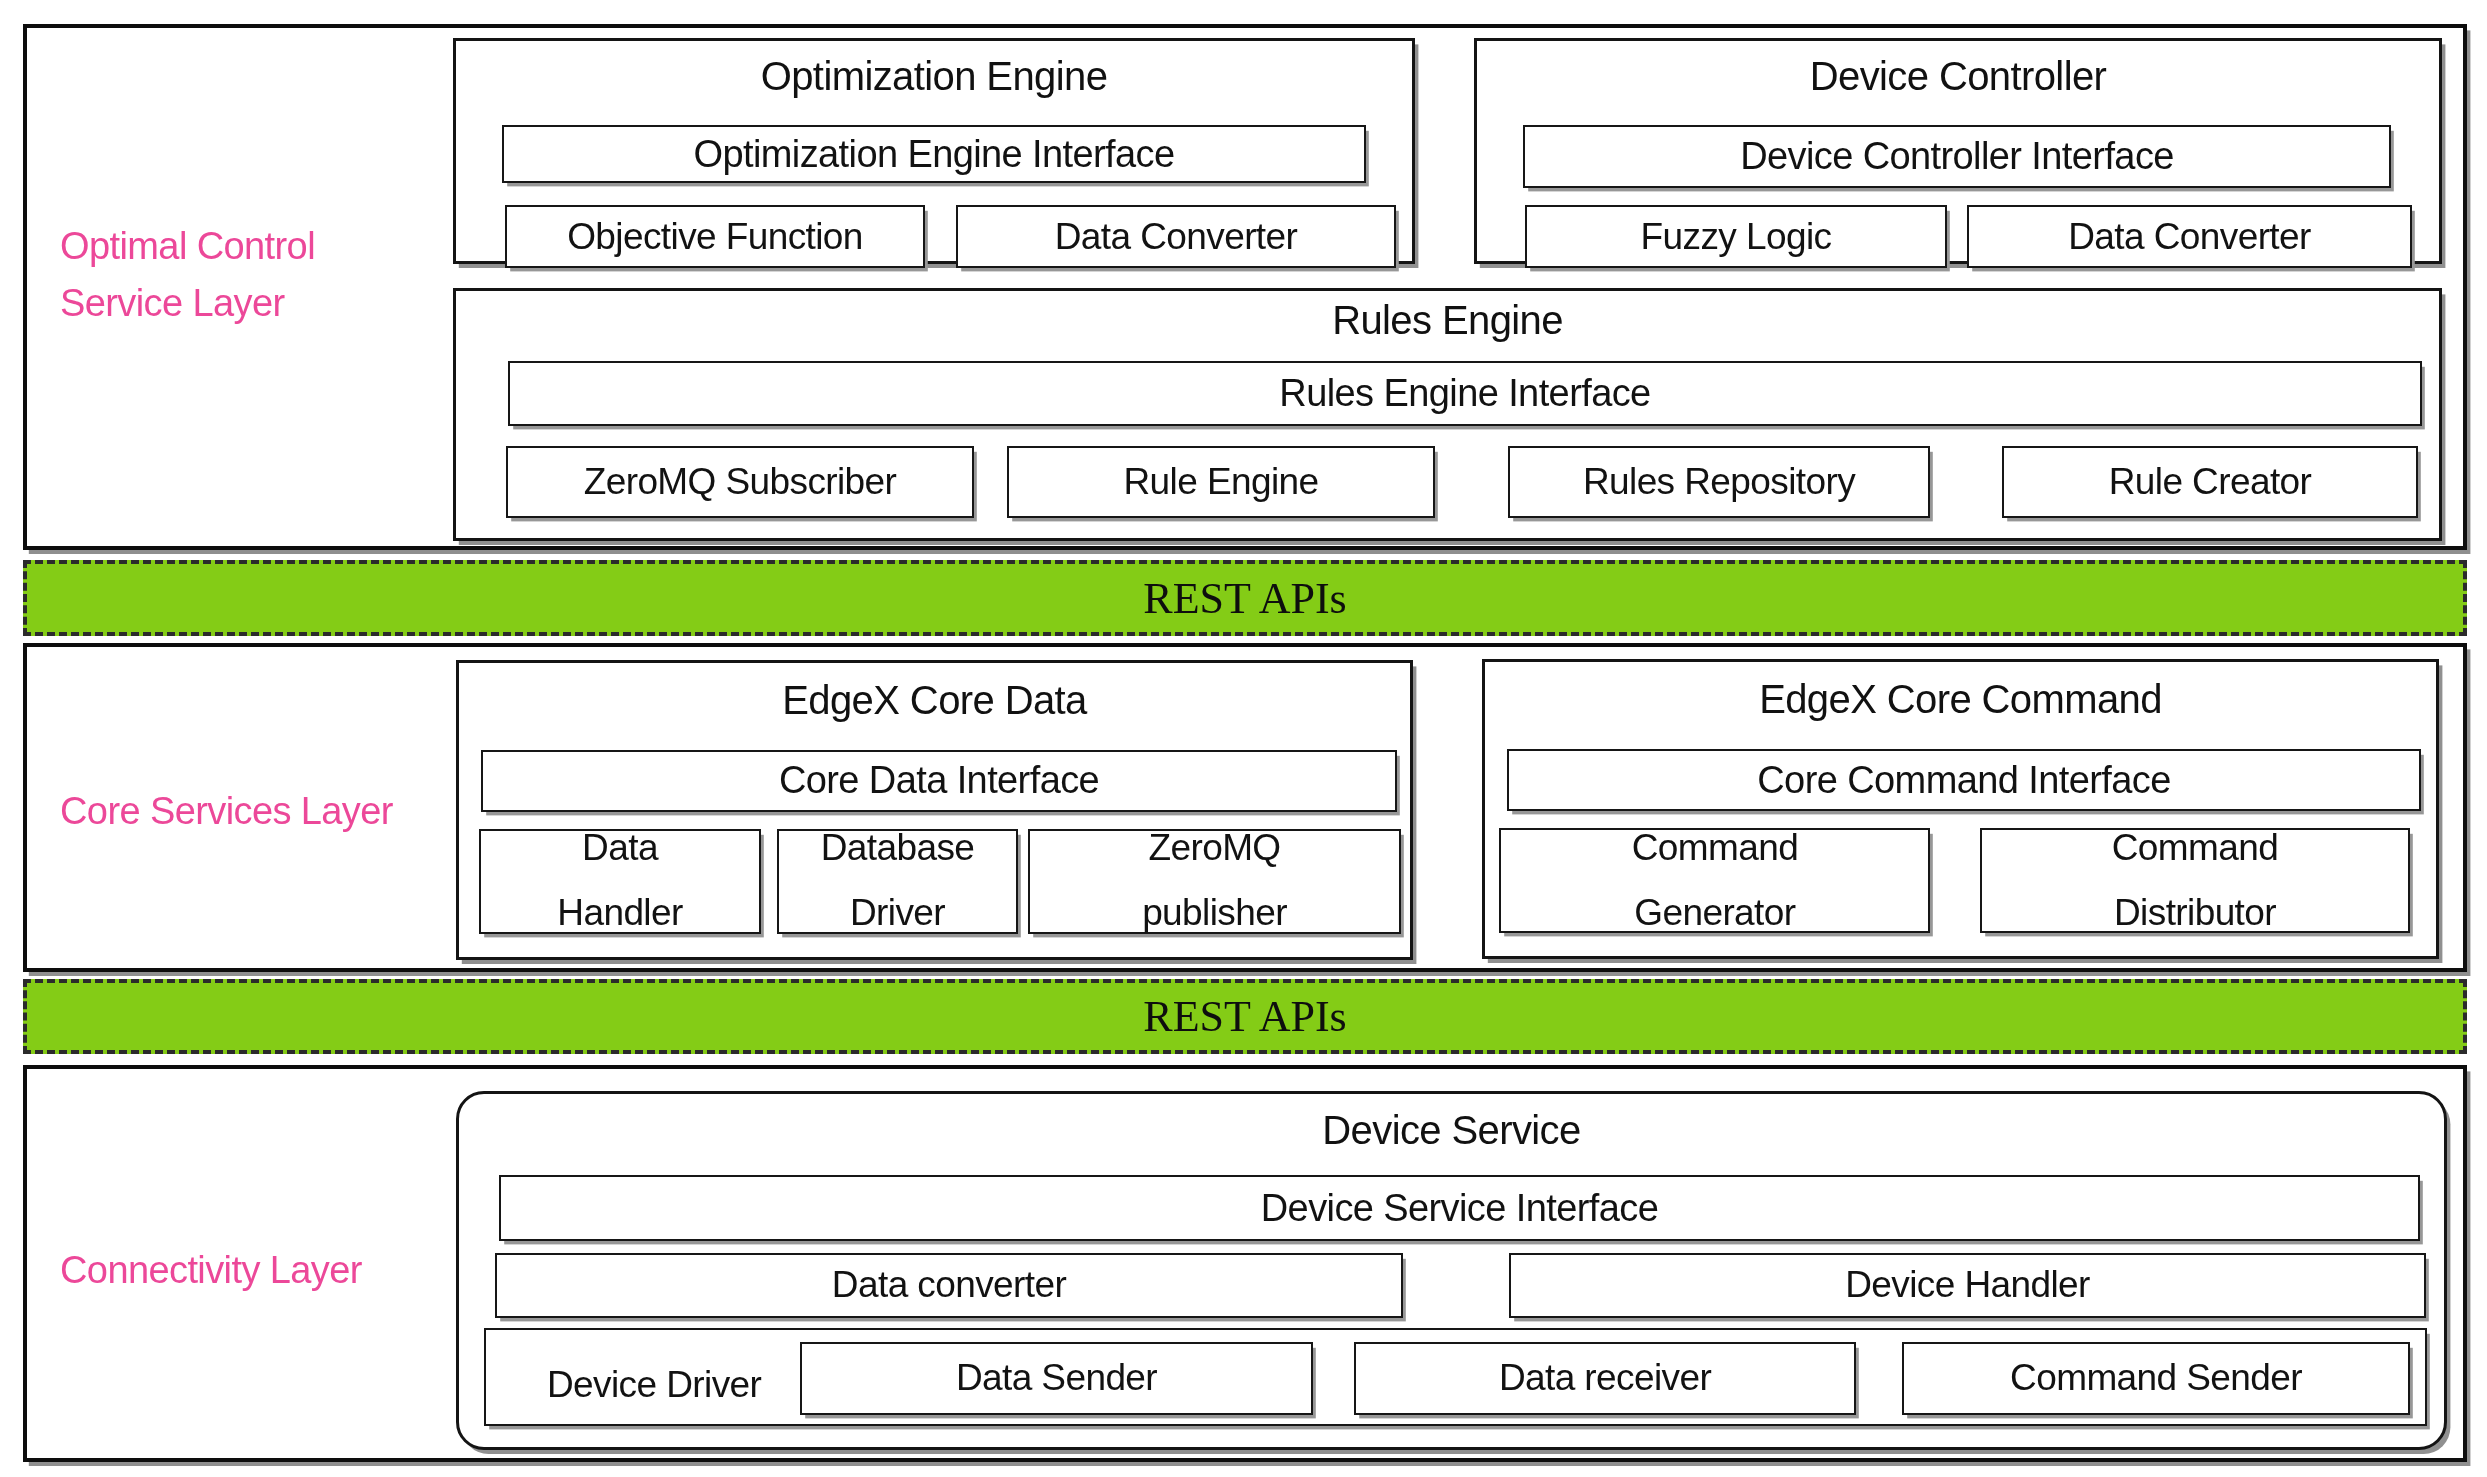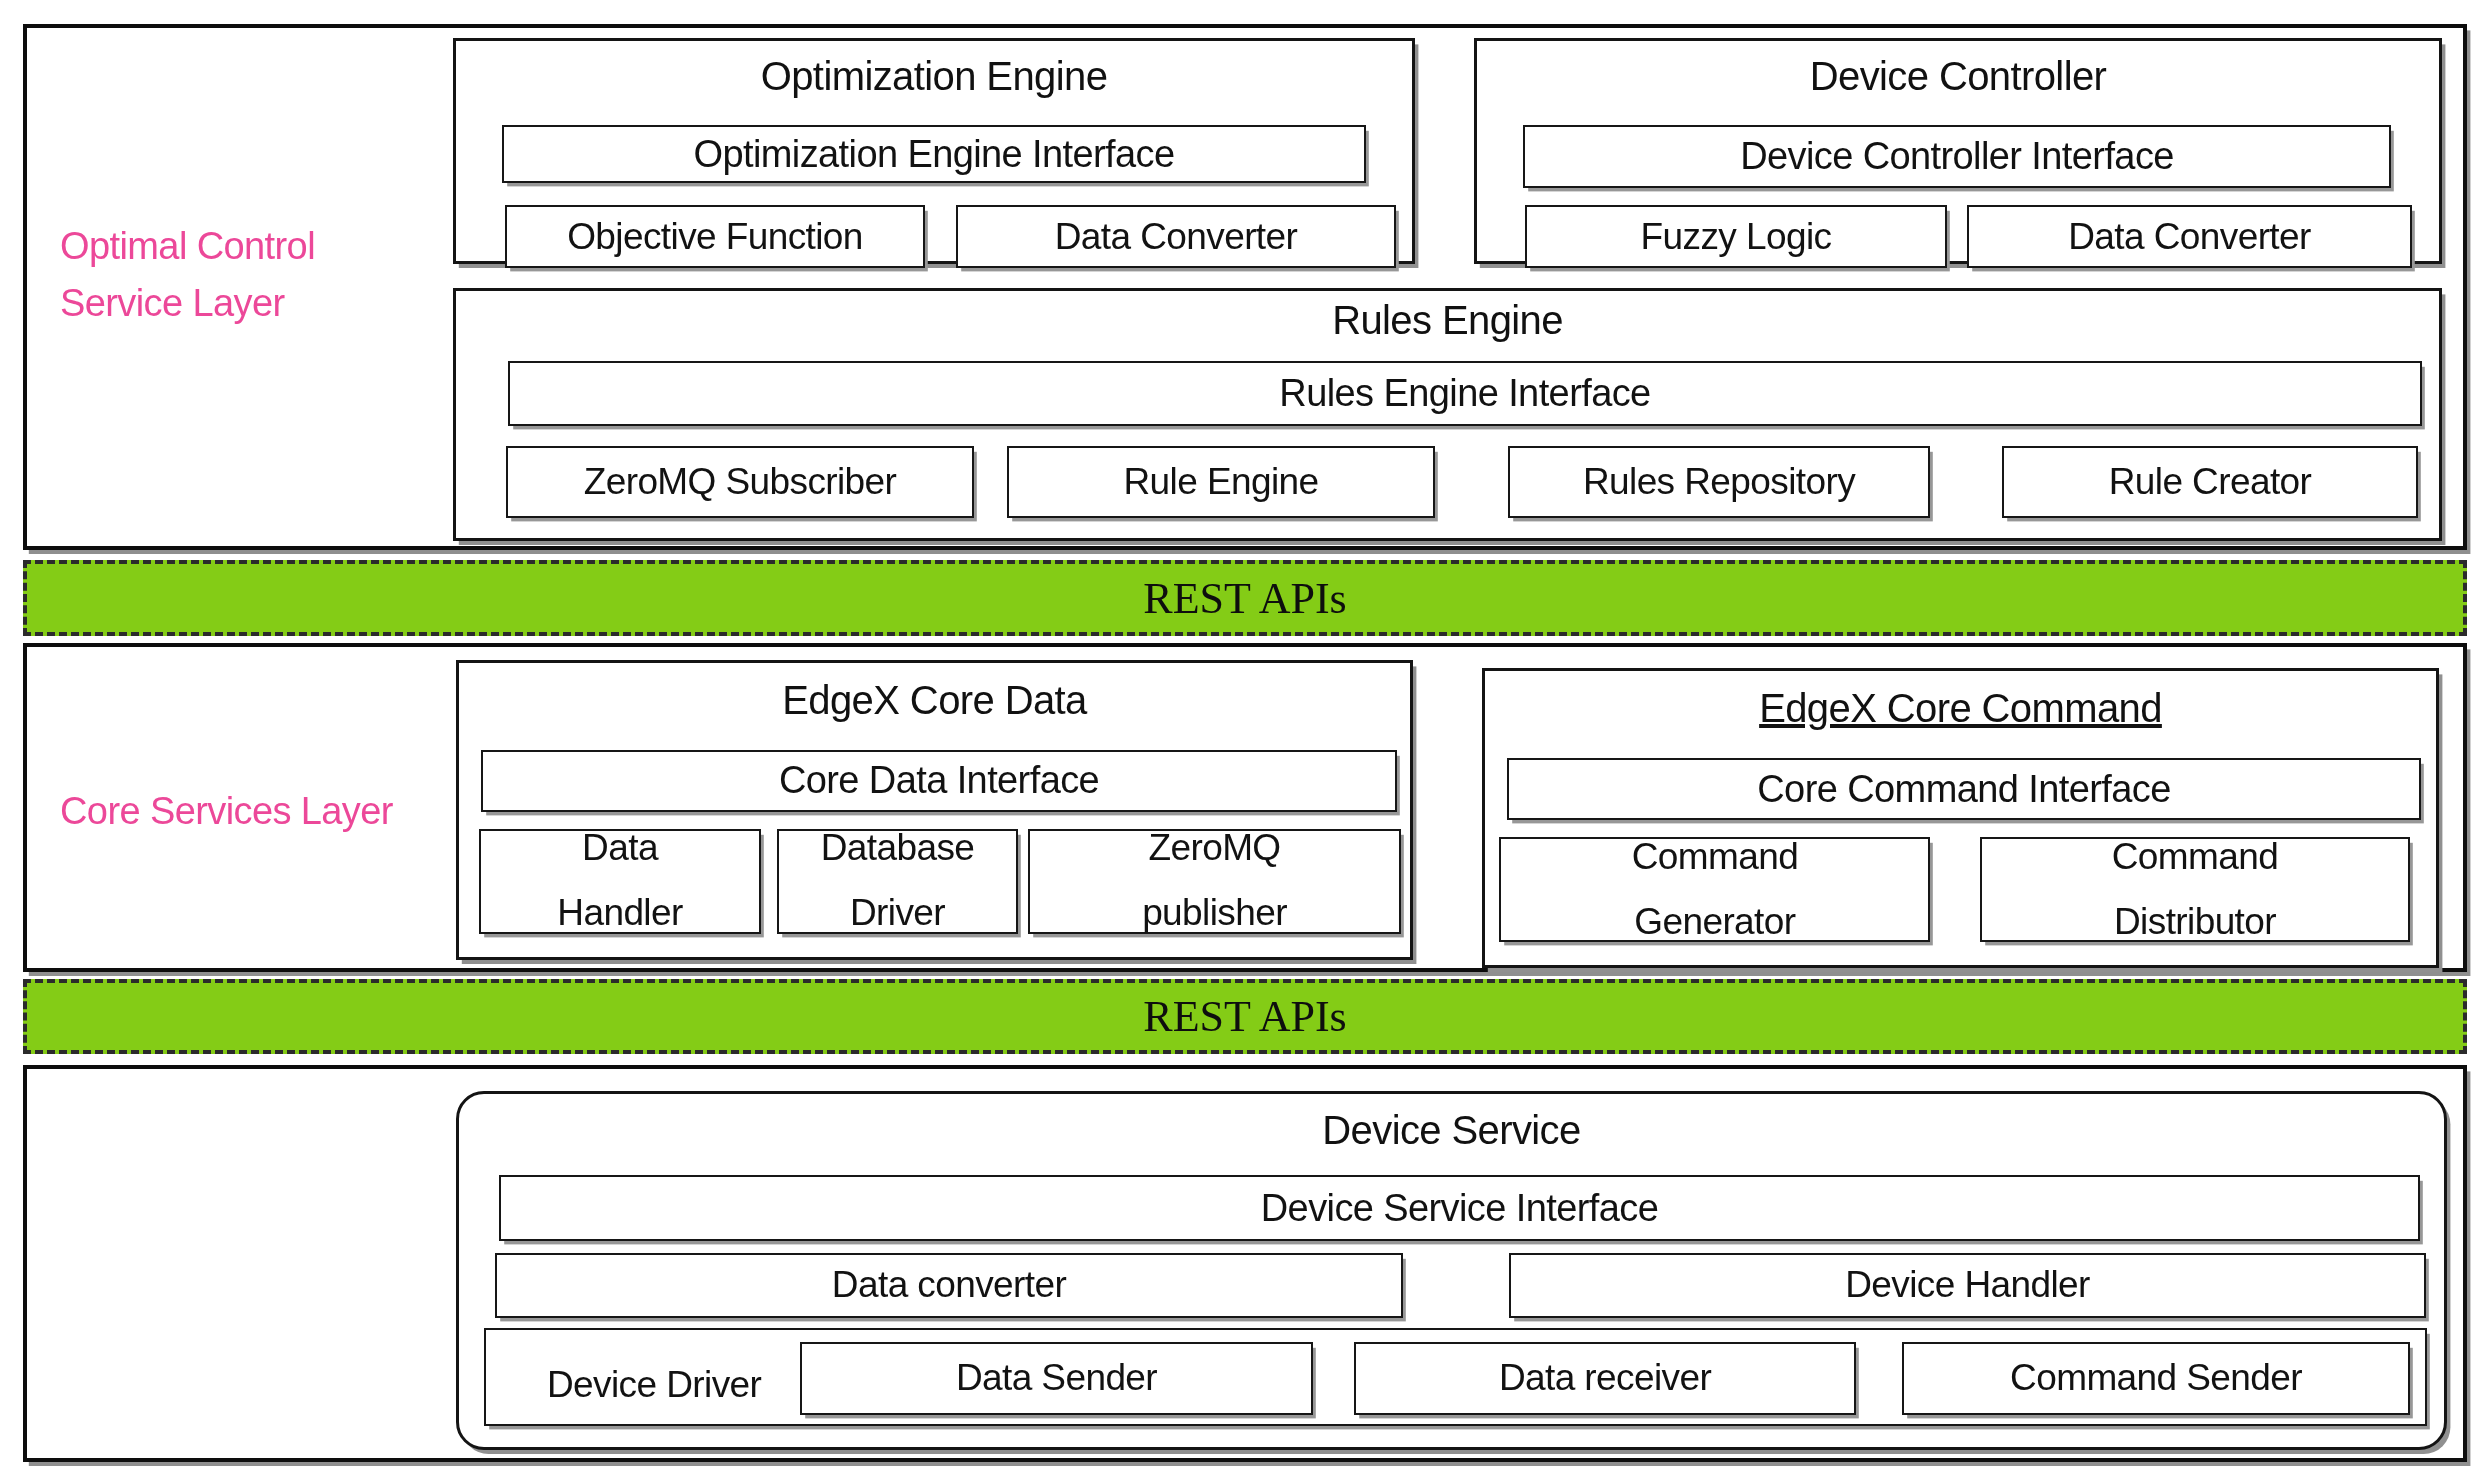--- a/index.html
+++ b/index.html
@@ -156,39 +156,40 @@
         <span style="max-width:173px;">Data Handler</span>
       </div>
       <div class="module" style="left:318px; top:166px; width:241px; height:105px;">
         <span style="max-width:179px;">Database Driver</span>
       </div>
       <div class="module" style="left:569px; top:166px; width:373px; height:105px;">
         <span style="max-width:190px;">ZeroMQ publisher</span>
       </div>
     </div>
 
-    <div class="panel" style="left:1455px; top:21px; width:957px; height:300px;text-decoration:underline;">
+    <div class="panel" style="left:1455px; top:12px; width:957px; height:300px;">
       <div class="panel-title" style="margin-top:15px;">EdgeX Core Command</div>
       <div class="bar" style="left:22px; top:87px; width:914px; height:62px;">
         <span>Core Command Interface</span>
       </div>
       <div class="module" style="left:14.4px; top:166px; width:431px; height:105px;">
         <span style="max-width:225px;">Command Generator</span>
       </div>
       <div class="module" style="left:495px; top:166px; width:430px; height:105px;">
         <span style="max-width:231px;">Command Distributor</span>
       </div>
     </div>
   </section>
 
   <section class="band" style="left:23px; top:979px; width:2444px; height:75px;">
     <span class="band-text">REST APIs</span>
   </section>
 
   <section class="layer" style="left:23px; top:1065px; width:2444px; height:397px;">
+    <div class="layer-label" style="left:33px; top:173px; width:404px;">Connectivity Layer</div>
 
     <div class="panel" style="left:429px; top:22px; width:1991px; height:359px;border-radius:28px;">
       <div class="panel-title" style="margin-top:14px;">Device Service</div>
       <div class="bar" style="left:40px; top:81px; width:1921px; height:66px;">
         <span>Device Service Interface</span>
       </div>
       <div class="module" style="left:36px; top:159px; width:908px; height:65px;">
         <span>Data converter</span>
       </div>
       <div class="module" style="left:1050px; top:159px; width:917px; height:65px;">

